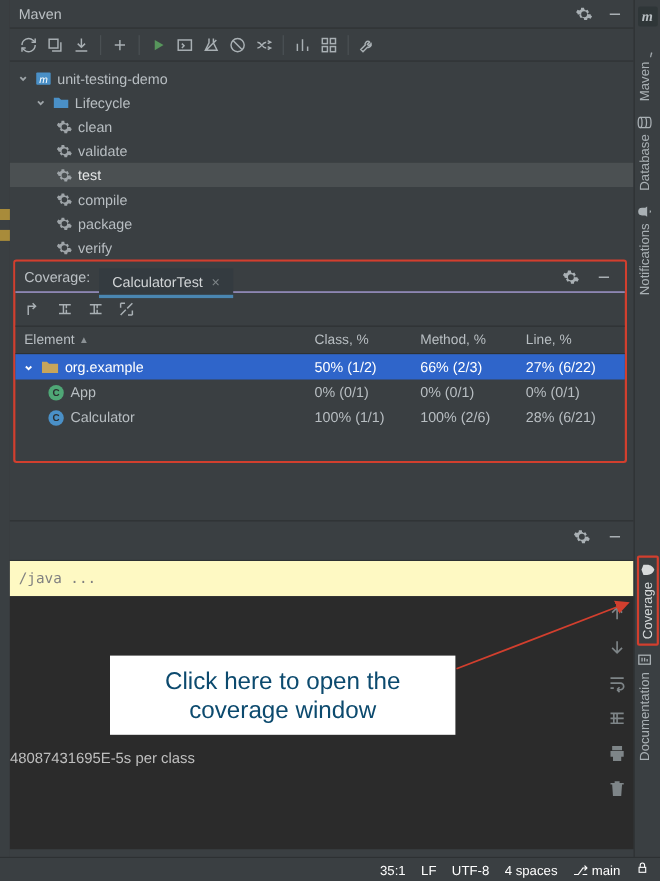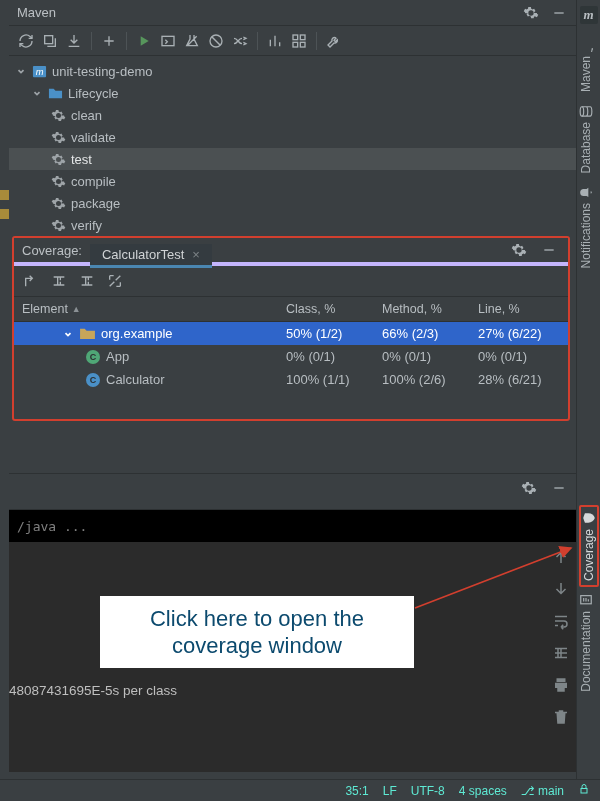--- a/index.html
+++ b/index.html
@@ -28,57 +28,57 @@
   .tree-arrow { width:12px; height:12px; display:inline-flex; align-items:center; justify-content:center; }
   .tree-arrow svg { width:10px; height:10px; stroke:#9ea4a8; fill:none; stroke-width:2; }
   .tree-ic { width:15px; height:15px; display:inline-flex; align-items:center; justify-content:center; }
   .indent-1 { padding-left:22px; }
   .indent-2 { padding-left:42px; }
   .row-selected { background:#4b5052; color:#e4e6e7; }
   .tree-row.row-selected::before { content:""; position:absolute; left:9px; width:3px; height:22px; }
 
   
   .coverage-panel { border:2px solid #d23f2e; border-radius:3px; margin:0 6px 0 3px; position:relative; }
-  .cov-header { height:28px; display:flex; align-items:center; background:#3a3f42; border-bottom:4px solid #c4b5fd; }
+  .cov-header { height:28px; display:flex; align-items:center; background:#3a3f42; border-bottom:1px solid #c4b5fd; }
   .cov-header .cov-title { padding:0 8px; color:#bbc0c4; }
   .cov-tab { height:100%; display:flex; align-items:center; padding:0 12px; border-bottom:3px solid #4a86b1; background:#343b40; gap:8px; color:#d1d4d6; position:relative;margin-top:12px; }
   .cov-tab .close { color:#7d8487; font-size:13px; }
   .cov-header .hdr-actions { margin-left:auto; padding-right:10px; display:flex; gap:12px; align-items:center; }
   .cov-toolbar { height:30px; display:flex; align-items:center; gap:10px; padding:0 8px; }
   .cov-tbl-head { height:26px; display:flex; align-items:center; border-top:1px solid #2d3133; border-bottom:1px solid #2d3133; font-size:12.5px; }
   .col-el { flex:1; padding-left:8px; display:flex; align-items:center; gap:4px; }
   .col-c , .col-m, .col-l { width:96px; padding-left:6px; }
   .sort-arrow { font-size:9px; color:#8b9195; }
   .cov-row { height:23px; display:flex; align-items:center; font-size:13px; }
-  .cov-row .col-el { padding-left:6px; gap:6px;margin-left:42px; }
+  .cov-row .col-el { padding-left:6px; gap:6px; }
   .cov-row-sel { background:#2f65ca; color:#fff; }
   .cov-row-sel .tree-arrow svg { stroke:#fff; }
   .folder-ic { width:15px; height:13px; }
   .cls-ic { width:14px; height:14px; border-radius:50%; display:inline-flex; align-items:center; justify-content:center; font-size:9px; font-weight:bold; color:#2b2f31; }
   .cls-ic.green { background:#4fa776; }
   .cls-ic.blue  { background:#4a90c7; }
   .cov-pad-row { padding-left:28px; }
   .cov-spacer { height:28px; }
 
   
   .lower-actions { height:28px; display:flex; justify-content:flex-end; align-items:center; padding:0 8px; gap:12px; border-top:1px solid #2d3133; }
 
   
   .console-zone { margin-top:8px; border-top:1px solid #2d3133; }
-  .console-path { height:30px; background:#000000; color:#808080; display:flex; align-items:center; padding:16px 8px; font-family:Menlo,Consolas,monospace; font-size:13px; }
+  .console-path { height:30px; background:#fef9c3; color:#808080; display:flex; align-items:center; padding:16px 8px; font-family:Menlo,Consolas,monospace; font-size:13px; }
   .console-body { height:230px; background:#2b2b2b; color:#bfbfbf; font-family:Menlo,Consolas,monospace; font-size:13.5px; padding:140px 8px 8px 0; position:relative; }
   .console-side-ic { position:absolute; right:6px; display:flex; flex-direction:column; gap:14px; top:6px; align-items:center; }
   .console-side-ic .ic { width:18px; height:18px; color:#7e8588; }
 
   
   .annot { position:absolute; left:100px; top:596px; width:314px; height:72px; background:#fff; color:#0c4a6e; display:flex; align-items:center; justify-content:center; text-align:center; font-size:22px; line-height:1.25; padding:6px 12px; font-family:Arial,sans-serif; }
   .annot-arrow { position:absolute; pointer-events:none; }
 
   
-  .status-bar { height:22px; display:flex; align-items:center; justify-content:flex-end; gap:14px; padding:0 10px 0 10px; border-top:1px solid #2d3133; font-size:12px; color:#5eead4; background:#3a3f42; position:absolute; bottom:0; left:0; right:0; }
+  .status-bar { height:22px; display:flex; align-items:center; justify-content:flex-end; gap:14px; padding:0 10px 0 10px; border-top:1px solid #2d3133; font-size:12px; color:#ffffff; background:#3a3f42; position:absolute; bottom:0; left:0; right:0; }
   .lock-ic { width:12px; height:12px; }
 
   
   .rail-item { writing-mode:vertical-rl; transform:rotate(180deg); font-size:12px; color:#a9b0b4; display:flex; align-items:center; gap:4px; padding:6px 0; cursor:pointer; }
   .rail-item.sel { color:#d6d9da; border:2px solid #d23f2e; border-radius:2px; padding:4px 1px; }
   .rail-ic { width:14px; height:14px; transform:rotate(90deg); }
   .rail-top-m { width:18px; height:18px; background:#2f3638; border-radius:2px; display:flex; align-items:center; justify-content:center; color:#b8bec2; font-style:italic; font-family:Georgia,serif; font-weight:bold; font-size:13px; }
   .gear svg, .minimize svg { width:16px; height:16px; }
 </style>
 </head>

